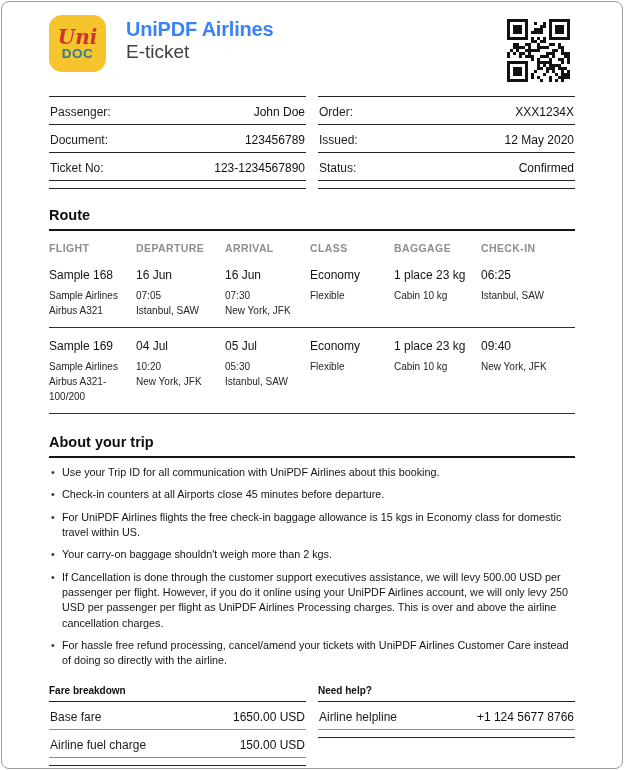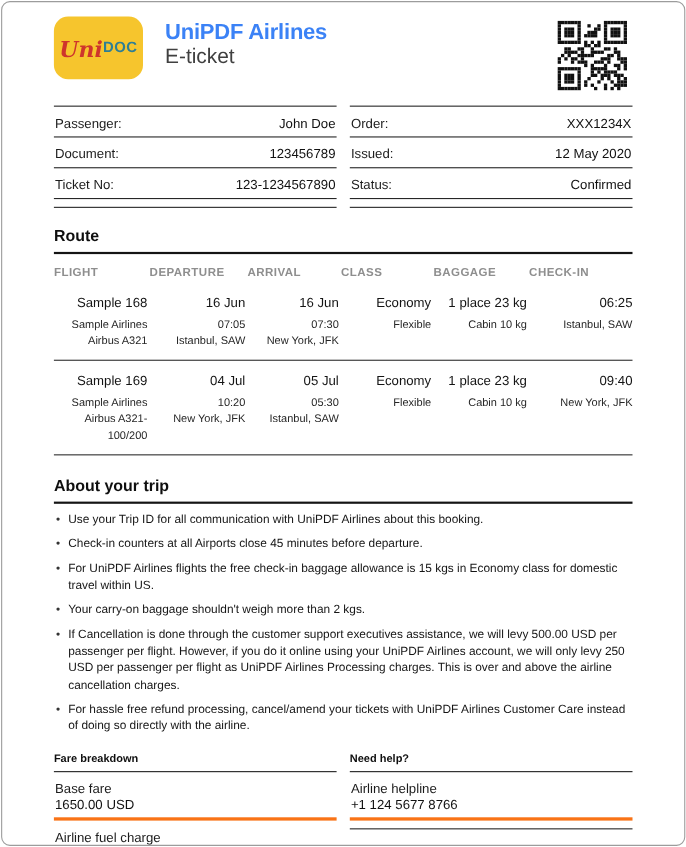--- a/index.html
+++ b/index.html
@@ -12,22 +12,22 @@
     border: 1px solid #9c9c9c;
     border-radius: 8px;
     background: #fff;
     padding: 13px 47px 0 47px;
     overflow: hidden;
   }
 
   
   .header { display:flex; align-items:flex-start; }
   .logo {
-    width:81px; height:57px; border-radius:13px;
-    display:flex; flex-direction:row; align-items:center; justify-content:center;
+    width:57px; height:57px; border-radius:13px;
+    display:flex; flex-direction:column; align-items:center; justify-content:center;
     flex:0 0 auto;
   }
   .logo .uni { font-family:"DejaVu Serif", serif; font-style:italic; font-weight:bold;
     font-size:20px; line-height:1.0; margin-top:2px; }
   .logo .doc { font-family:"Liberation Sans", sans-serif; font-weight:bold;
     font-size:13.5px; letter-spacing:0.5px; line-height:1.1; }
   .titles { margin-left:20px; padding-top:3px; }
   .app-title { font-size:20px; font-weight:bold; letter-spacing:-0.2px; line-height:1.15; color:#3b82f6; }
   .app-subtitle { font-size:19px; font-weight:normal; color:#404040; line-height:1.2; }
   .qr { margin-left:auto; width:73px; height:73px; margin-top:-1px; }
@@ -42,39 +42,39 @@
 
   
   .section-h { font-size:14.5px; font-weight:bold; color:#0f0f0f;
     padding-bottom:6px; border-bottom:2.5px solid #141414; }
   .route-section { margin-top:18px; }
 
   
   .rgrid { display:grid; grid-template-columns:85px 87px 83px 82px 85px 1fr; column-gap:2px; }
   .thead { padding:11px 0 3px 0; }
   .thead .th { font-size:10.5px; font-weight:bold; color:#8e8e8e; letter-spacing:0.4px; }
-  .frow { padding:11px 0 9px 0; border-bottom:1px solid #2e2e2e;text-align:right; }
+  .frow { padding:11px 0 9px 0; border-bottom:1px solid #2e2e2e; }
   .cell .main { font-size:12px; color:#141414; }
   .cell .sub { margin-top:6px; font-size:10px; color:#262626; line-height:1.5; }
   .cell .sub span { display:block; }
 
   
   .about-section { margin-top:20px; }
   .bullets { list-style:none; margin-top:4px; }
   .bullets li { position:relative; padding-left:13px; font-size:10.8px; line-height:1.42;
     color:#151515; margin-top:7px; }
   .bullets li::before { content:"\2022"; position:absolute; left:2px; top:0; color:#333; }
 
   
   .bottom-grid { display:grid; grid-template-columns:1fr 1fr; column-gap:12px; margin-top:16px; }
   .mini-h { font-size:10px; font-weight:bold; color:#0f0f0f; padding-bottom:5px;
     border-bottom:1.5px solid #1e1e1e; }
   .mini-col .rows { border-bottom:1px solid #262626; padding-bottom:7px; }
   .mini-row { display:flex; justify-content:space-between; align-items:baseline;
-    padding:8px 1px 5px 1px; border-bottom:3px solid #f97316; font-size:12px;flex-direction:column; }
+    padding:8px 1px 5px 1px; border-bottom:1px solid #f97316; font-size:12px; }
   .mini-row .lbl { color:#1c1c1c; }
   .mini-row .val { color:#111; text-align:right; }
 </style>
 </head>
 <body>
 
 <div class="page">
 
   <div class="header">
     <div class="logo" id="logo" style="background: rgb(246, 197, 45);">

